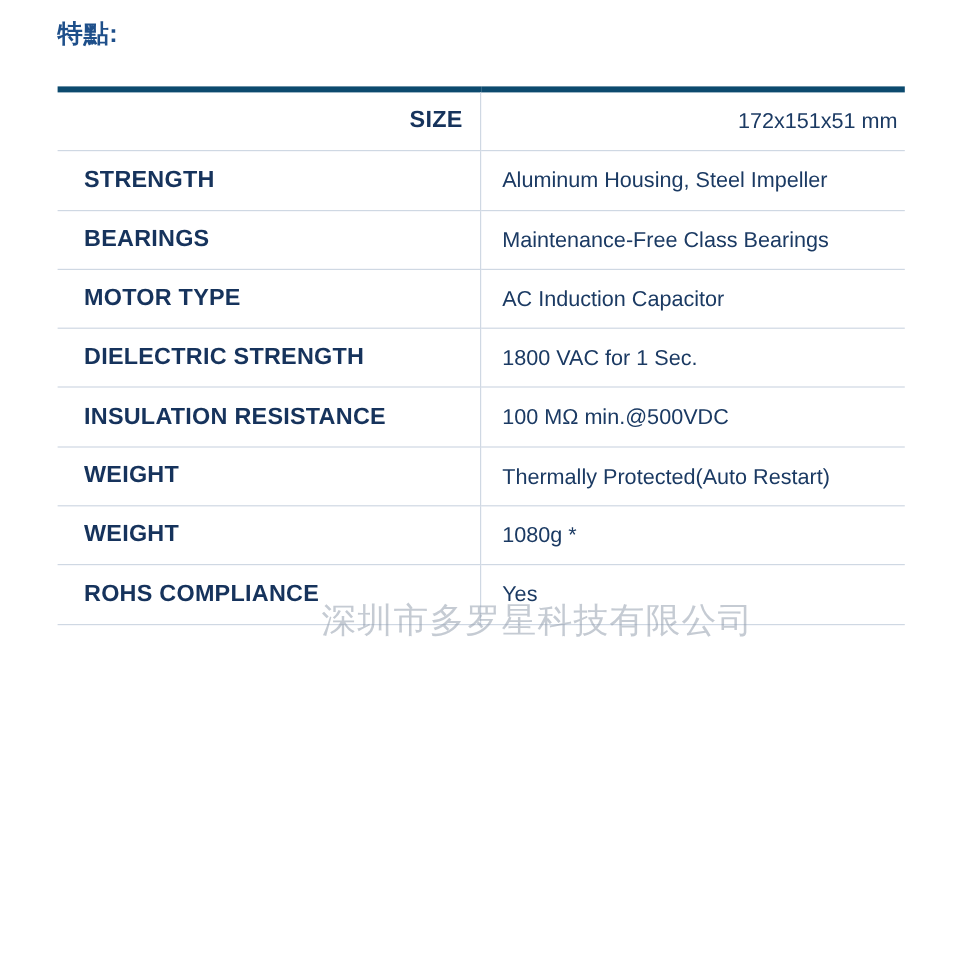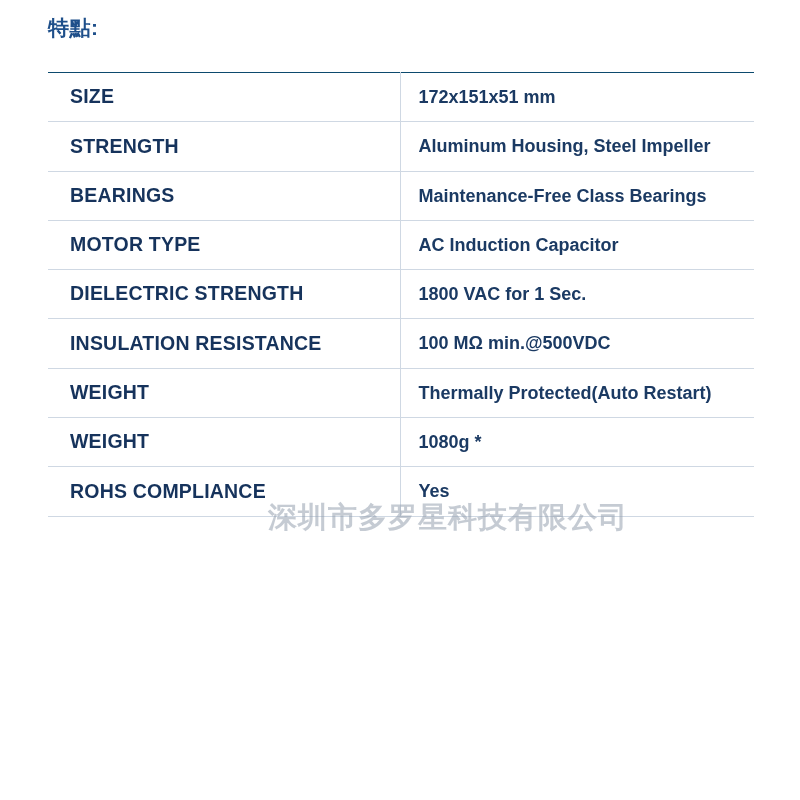--- a/index.html
+++ b/index.html
@@ -37,21 +37,22 @@
     width: 706px;
     border-collapse: collapse;
     table-layout: fixed;
   }
   .spec-table td {
     vertical-align: middle;
     border-bottom: 1px solid #cfd8e3;
     padding: 0;
   }
   .spec-table tr:first-child td {
-    border-top: 1px solid #0c4a6e;
+    border-top: 5px solid #0c4a6e;
+    text-align: right;
   }
   .col-label {
     width: 352px;
   }
   .col-value {
     width: 354px;
   }
   .label-cell {
     border-right: 1px solid #cfd8e3;
   }
@@ -61,31 +62,31 @@
     font-size: 19.5px;
     font-weight: 700;
     color: #16335c;
     letter-spacing: 0.2px;
     line-height: 1.22;
   }
   .value-text {
     display: block;
     padding: 12px 6px 12px 18px;
     font-size: 18px;
-    font-weight: 700;
+    font-weight: 400;
     color: #1b3a63;
     line-height: 1.35;
   }
   .watermark {
     position: absolute;
     left: 268px;
     top: 498px;
     font-size: 29px;
     color: rgba(150, 160, 175, 0.55);
-    font-weight: 700;
+    font-weight: 400;
     letter-spacing: 1px;
     pointer-events: none;
     white-space: nowrap;
     text-align: right;
   }
 </style>
 </head>
 <body>
 
 <div class="page">

